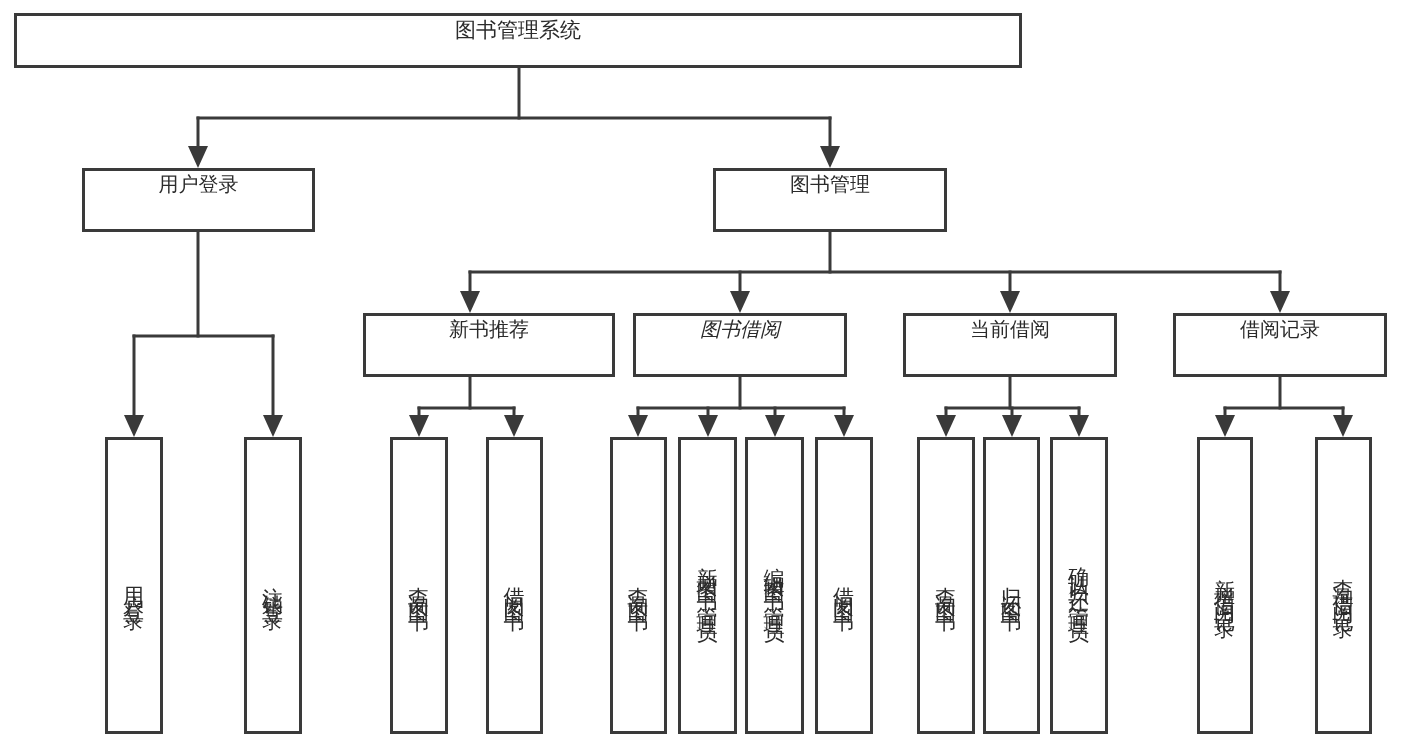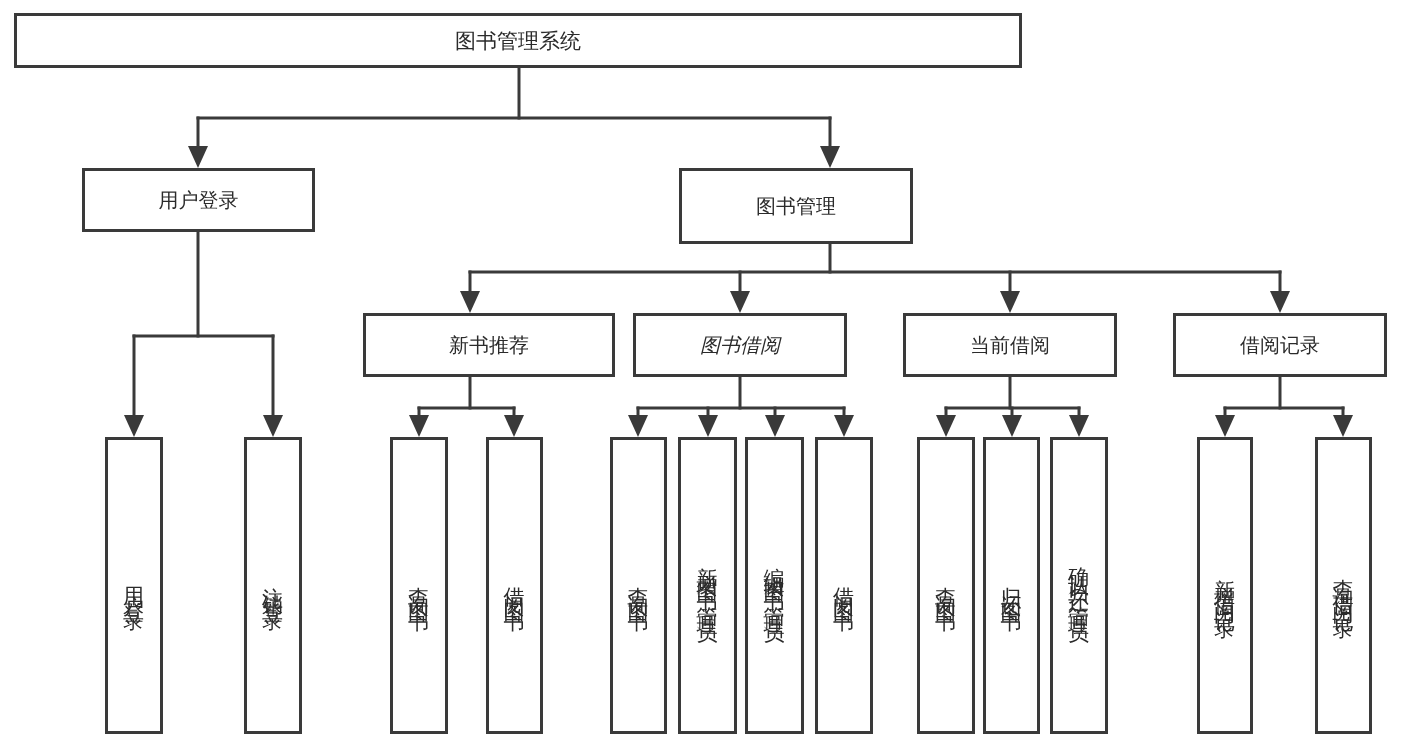--- a/index.html
+++ b/index.html
@@ -3,21 +3,21 @@
 <meta charset="utf-8">
 <style>
   html,body{margin:0;padding:0;background:#ffffff;}
   #stage{
     position:relative;width:1405px;height:747px;background:#ffffff;overflow:hidden;
     font-family:"Liberation Sans","DejaVu Sans",sans-serif;color:#262626;
   }
   #connectors{position:absolute;left:0;top:0;}
   .node{
     position:absolute;box-sizing:border-box;border:3px solid #3a3a3a;background:#ffffff;
-    display:flex;align-items:center;justify-content:center;
+    display:flex;align-items:flex-start;justify-content:center;
     font-size:20px;color:#2b2b2b;white-space:nowrap;z-index:2;
   }
   .vnode{
     position:absolute;box-sizing:border-box;border:3px solid #3a3a3a;background:#ffffff;
     display:flex;align-items:center;justify-content:center;
     writing-mode:vertical-rl;text-orientation:mixed;
     font-size:21px;letter-spacing:8px;color:#2b2b2b;z-index:2;line-height:1;
   }
   .root-label{font-size:21px;}
   #watermark{
@@ -120,21 +120,21 @@
     </g>
   </svg>
 
   <div class="node root-label" style="left:14px;top:13px;width:1008px;height:55px;">
     <span>图书管理系统</span>
   </div>
 
   <div class="node" style="left:82px;top:168px;width:233px;height:64px;">
     <span>用户登录</span>
   </div>
-  <div class="node" style="left:679px;top:168px;width:234px;height:76px;">
+  <div class="node" style="left:713px;top:168px;width:234px;height:64px;">
     <span>图书管理</span>
   </div>
 
   <div class="vnode" style="left:105px;top:437px;width:58px;height:297px;">
     <span>用户登录</span>
   </div>
   <div class="vnode" style="left:244px;top:437px;width:58px;height:297px;">
     <span>注销登录</span>
   </div>
 

